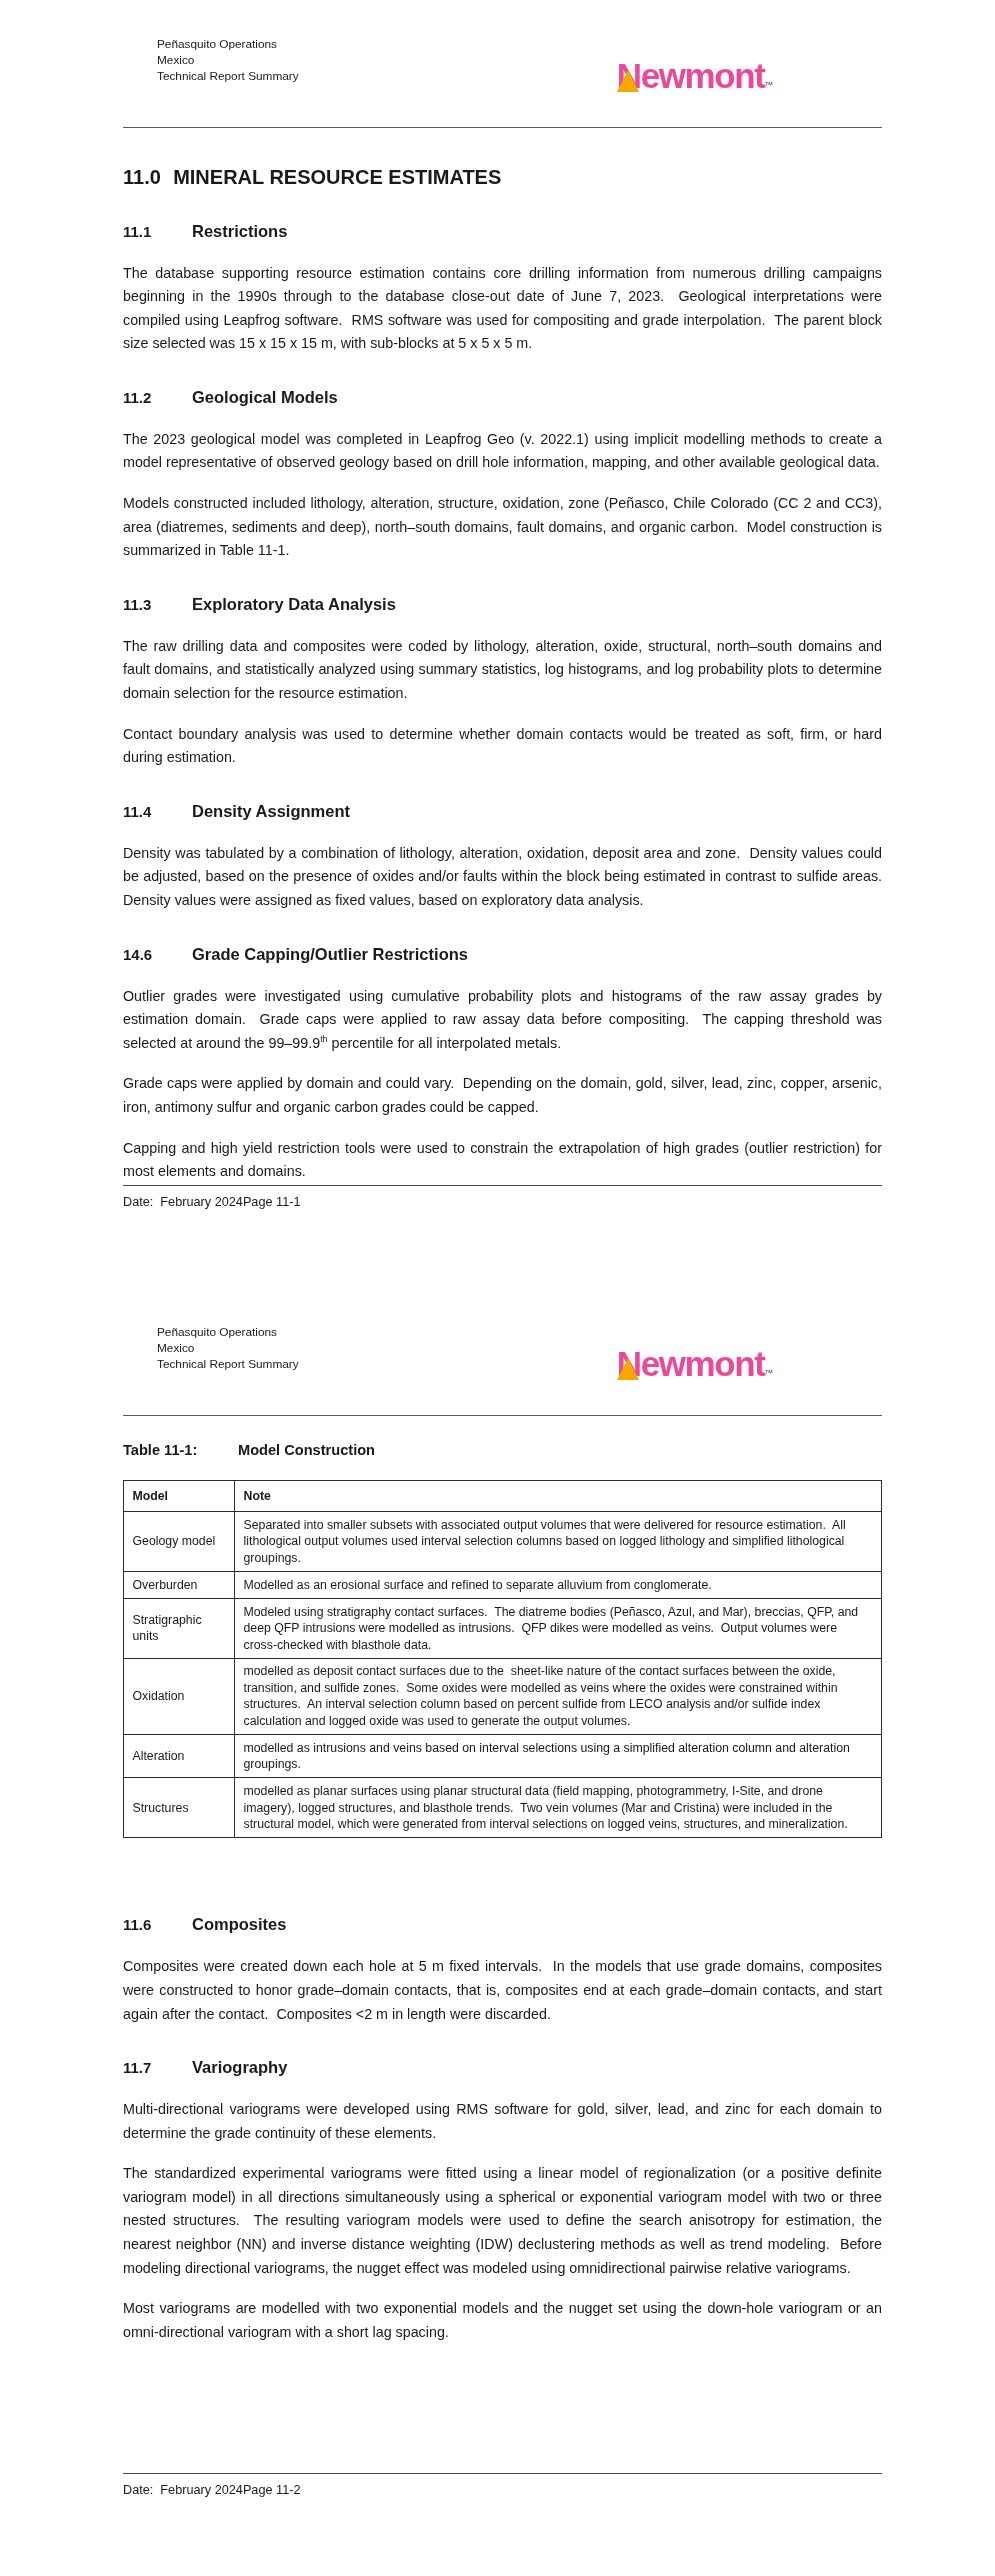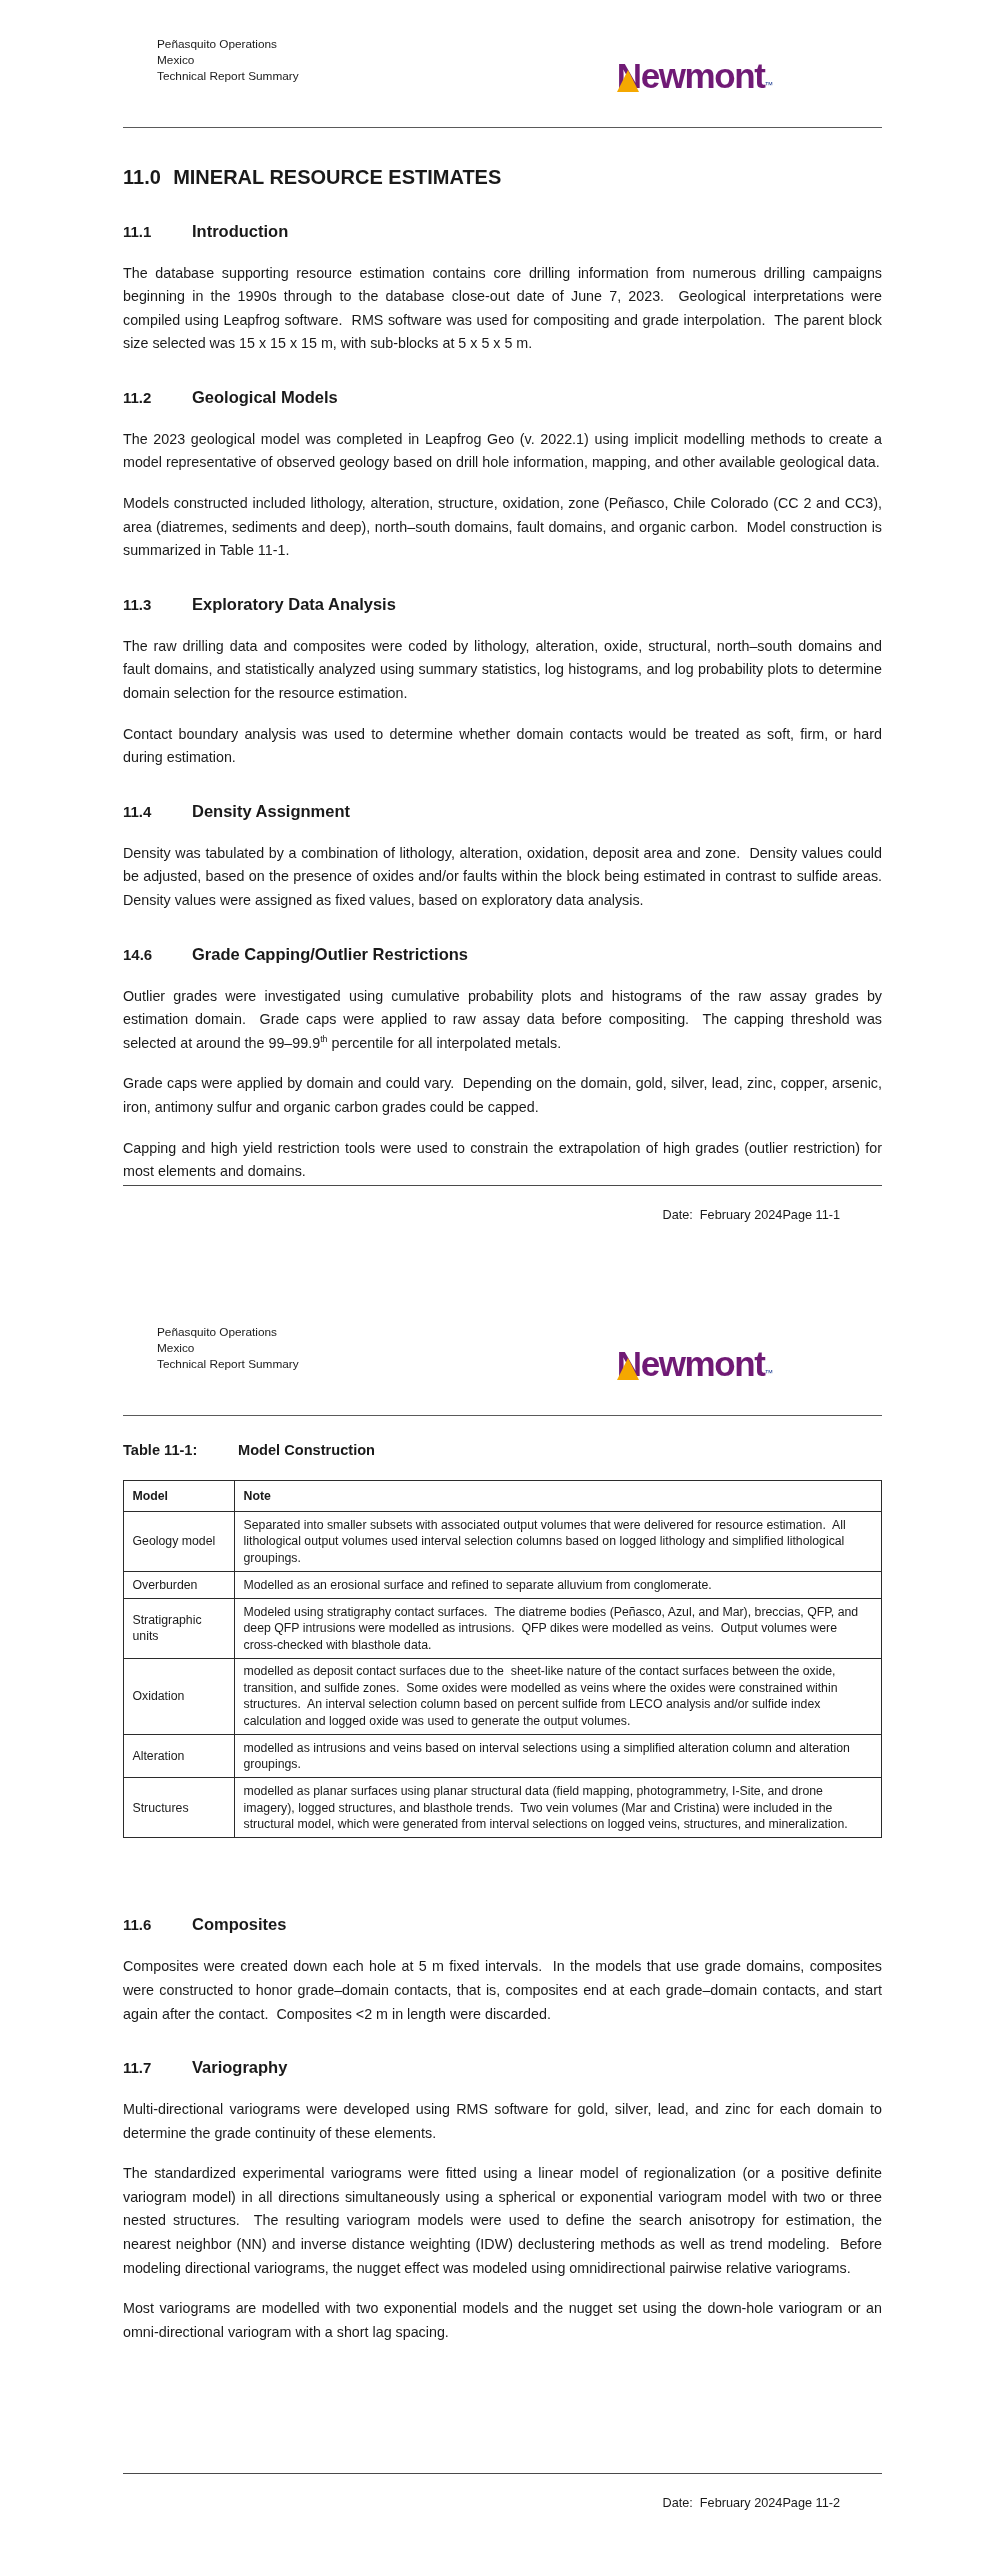--- a/index.html
+++ b/index.html
@@ -26,21 +26,21 @@
     right: 109px;
     top: 57px;
     height: 42px;
     white-space: nowrap;
   }
   .logo-text {
     position: relative;
     font-size: 35px;
     font-weight: 800;
     letter-spacing: -1.4px;
-    color: #701a75;
+    color: #ec4899;
     line-height: 38px;
   }
   .logo-triangle {
     position: absolute;
     left: 0px;
     bottom: 6.6px;
     width: 0; height: 0;
     border-left: 11.3px solid transparent;
     border-right: 11.3px solid transparent;
     border-bottom: 22px solid #F5A800;
@@ -87,23 +87,23 @@
   .model-table th { font-weight: bold; padding: 6.6px 8.5px; }
   .model-table .col-model { width: 111px; }
 
   
   .page-footer {
     position: absolute;
     left: 123px;
     right: 113px;
     top: 1185px;
     border-top: 1.9px solid #4a4a4a;
-    padding-top: 22px;
+    padding-top: 9px;
     display: flex;
-    justify-content: flex-end;
+    justify-content: flex-start;
     font-size: 12.7px;
     white-space: pre-wrap;
   }
   .page-footer .footer-page { margin-right: 42px; }
 </style>
 </head>
 <body>
 
 <div class="page">
   <div class="content">
@@ -118,21 +118,21 @@
         <span class="logo-text">Newmont</span><span class="logo-tm">™</span>
       </div>
     </div>
     <hr class="header-rule">
 
     <div class="chapter-heading">
       <span class="h-num">11.0</span><span>MINERAL RESOURCE ESTIMATES</span>
     </div>
 
     <div class="section-heading">
-      <span class="h-num">11.1</span><span>Introduction</span>
+      <span class="h-num">11.1</span><span>Restrictions</span>
     </div>
     <p class="para">The database supporting resource estimation contains core drilling information from numerous drilling campaigns beginning in the 1990s through to the database close-out date of June 7, 2023.  Geological interpretations were compiled using Leapfrog software.  RMS software was used for compositing and grade interpolation.  The parent block size selected was 15 x 15 x 15 m, with sub-blocks at 5 x 5 x 5 m.</p>
 
     <div class="section-heading">
       <span class="h-num">11.2</span><span>Geological Models</span>
     </div>
     <p class="para">The 2023 geological model was completed in Leapfrog Geo (v. 2022.1) using implicit modelling methods to create a model representative of observed geology based on drill hole information, mapping, and other available geological data.</p>
     <p class="para">Models constructed included lithology, alteration, structure, oxidation, zone (Peñasco, Chile Colorado (CC 2 and CC3), area (diatremes, sediments and deep), north–south domains, fault domains, and organic carbon.  Model construction is summarized in Table 11-1.</p>
 
     <div class="section-heading">

